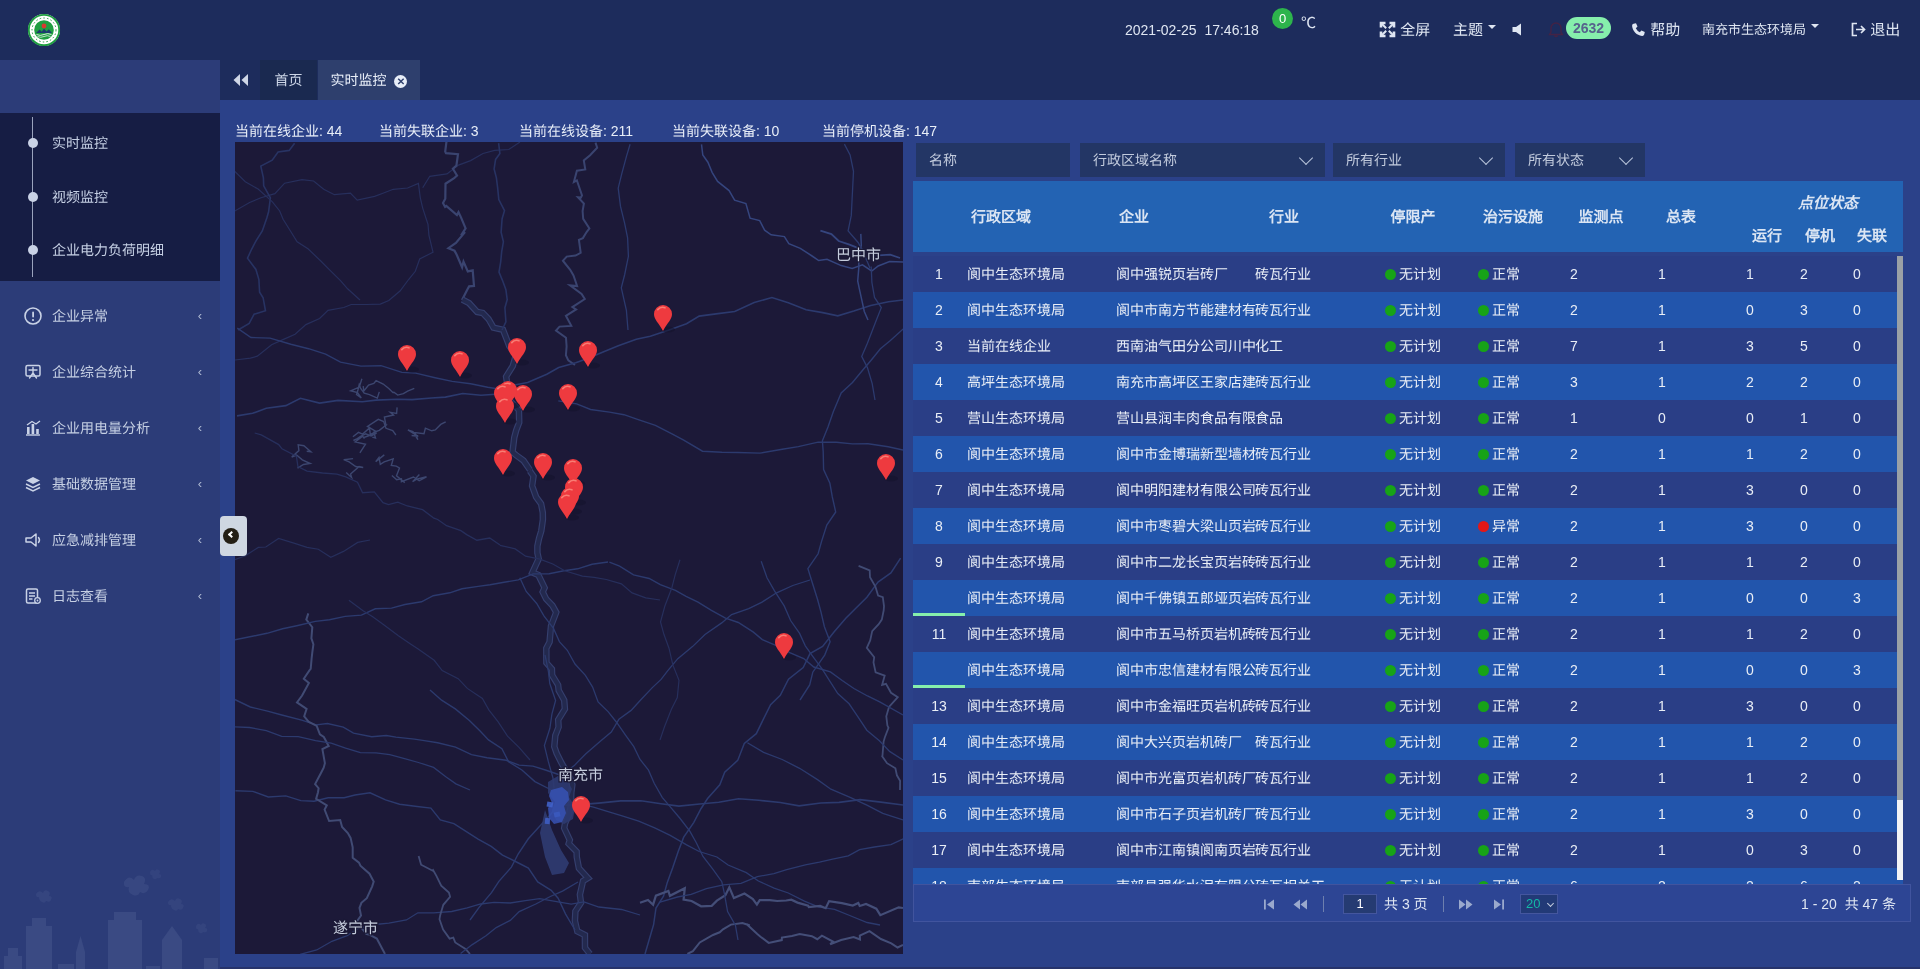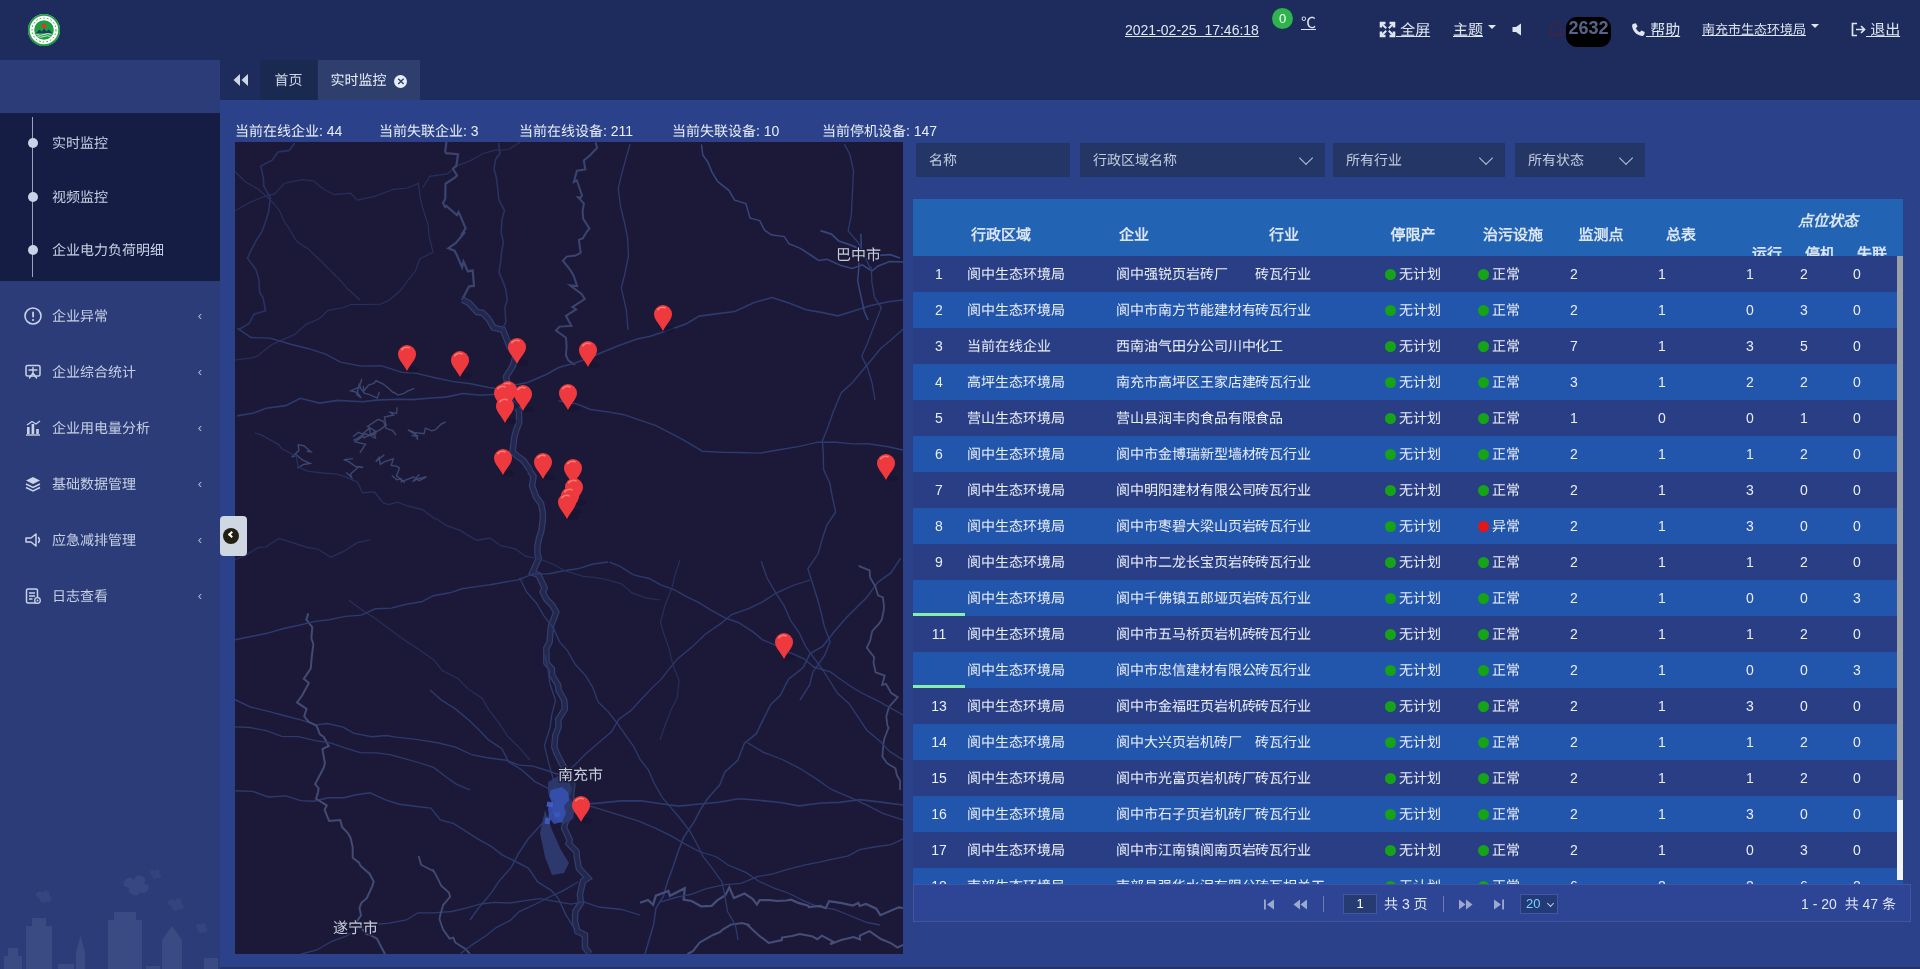--- a/index.html
+++ b/index.html
@@ -5,25 +5,25 @@
 <style>
 * { margin:0; padding:0; box-sizing:border-box; }
 html,body { width:1920px; height:969px; overflow:hidden; font-family:"Liberation Sans", sans-serif; }
 body { background:#2b4189; position:relative; }
 .abs { position:absolute; }
 
 
 .top { position:absolute; left:0; top:0; width:1920px; height:60px; background:#1d2c5c; z-index:30; }
 .top .logo { position:absolute; left:26px; top:12px; }
 .top .title { position:absolute; left:82px; top:0; height:60px; line-height:60px; color:#fff; font-size:24px; font-weight:bold; letter-spacing:1px; }
-.hr-item { position:absolute; top:0; height:60px; line-height:60px; color:#dfe6f2; font-size:15px; white-space:nowrap;text-decoration:underline; }
+.hr-item { position:absolute; top:0; height:60px; line-height:60px; color:#dfe6f2; font-size:15px; white-space:nowrap; }
 .hr-item svg { vertical-align:middle; margin-top:-3px; }
 .caret { display:inline-block; width:0; height:0; border:4px solid transparent; border-top-color:#dfe6f2; margin-left:5px; vertical-align:2px; }
 .temp0 { position:absolute; left:1272px; top:8px; width:21px; height:21px; background:#2db44c; border-radius:50%; color:#fff; font-size:13px; line-height:21px; text-align:center; }
-.badge { position:absolute; left:1566px; top:17px; width:45px; height:30px; background:#000000; border-radius:11px; color:#56638c; font-size:18px; font-weight:bold; line-height:22px; text-align:center; }
+.badge { position:absolute; left:1566px; top:17px; width:45px; height:22px; background:#86efac; border-radius:11px; color:#56638c; font-size:14px; font-weight:bold; line-height:22px; text-align:center; }
 
 
 .side { position:absolute; left:0; top:60px; width:220px; height:909px; background:#2c3c78; z-index:20; }
 .menu-item { position:absolute; left:0; width:220px; height:56px; color:#c5cfe3; font-size:14px; }
 .menu-item .mi-ic { position:absolute; left:23px; top:18px; }
 .menu-item .mi-tx { position:absolute; left:52px; top:0; line-height:56px; }
 .menu-item .mi-ar { position:absolute; right:18px; top:0; line-height:56px; font-size:13px; color:#aeb9d2; font-family:"Liberation Sans",sans-serif; }
 .submenu { position:absolute; left:0; top:53px; width:220px; height:168px; background:#161d44; }
 .submenu .vline { position:absolute; left:32px; top:4px; width:1px; height:160px; background:#9aa3bd; }
 .subitem { position:absolute; left:52px; width:160px; color:#c5cfe3; font-size:14px; line-height:20px; }
@@ -46,21 +46,21 @@
 .mlab { font-size:15px; fill:#c6cddd; font-family:"Liberation Sans",sans-serif; paint-order:stroke; stroke:#1b1936; stroke-width:2.5px; }
 .collapse { position:absolute; left:220px; top:516px; width:27px; height:40px; background:#cfd7e2; border-radius:4px; z-index:25; }
 .collapse .cc { position:absolute; left:3px; top:12px; width:16px; height:16px; border-radius:50%; background:#241f15; }
 .collapse .cv { position:absolute; left:8.5px; top:16px; width:5px; height:5px; border-left:2px solid #fff; border-bottom:2px solid #fff; transform:rotate(45deg); }
 
 
 .fbox { position:absolute; top:143px; height:34px; background:#233665; color:#c2cbdd; font-size:14px; line-height:34px; padding-left:13px; }
 .fsel .sv { position:absolute; right:14px; top:12px; width:10px; height:10px; border-left:1.7px solid #b9c4da; border-bottom:1.7px solid #b9c4da; transform:rotate(-45deg); margin-top:-2px; }
 
 
-.thead { position:absolute; left:913px; top:199px; width:990px; height:71px; background:#2363b3; color:#dbe5f3; font-size:15px; font-weight:bold; }
+.thead { position:absolute; left:913px; top:181px; width:990px; height:71px; background:#2363b3; color:#dbe5f3; font-size:15px; font-weight:bold; }
 .th { position:absolute; transform:translateX(-50%); top:0; line-height:71px; white-space:nowrap; }
 .th2 { position:absolute; transform:translateX(-50%); white-space:nowrap; }
 .tbody { position:absolute; left:913px; top:256px; width:990px; height:628px; overflow:hidden; }
 .tr { position:relative; width:990px; height:36px; color:#e9eef6; font-size:14px; }
 .tr.odd { background:#2a3e86; }
 .tr.even { background:#2255ac; }
 .tr > div { position:absolute; top:0; line-height:36px; white-space:nowrap; }
 .seq { left:0; width:52px; text-align:center; }
 .seq.gray { background:#86efac; color:#222f5e; height:36px;margin-top:33px; }
 .c-org { left:54px; }
@@ -77,21 +77,21 @@
 
 .sb-track { position:absolute; left:1897px; top:256px; width:6px; height:544px; background:#9aa0a6; z-index:5; }
 .sb-thumb { position:absolute; left:1897px; top:800px; width:6px; height:80px; background:#f2f3f5; z-index:6; }
 
 
 .pager { position:absolute; left:913px; top:884px; width:998px; height:38px; background:#2d4594; border:1px solid #41549e; color:#dfe6f2; font-size:14px; z-index:4; }
 .pg { position:absolute; top:0; height:38px; line-height:38px; }
 .pg svg { vertical-align:middle; margin-top:-2px; }
 .pgsep { position:absolute; top:11px; width:1px; height:16px; background:#6d7fae; }
 .pginput { position:absolute; left:429px; top:9px; width:34px; height:20px; background:#253b72; border:1px solid #44569e; color:#fff; text-align:center; line-height:18px; font-size:13px; }
-.pgsel { position:absolute; left:606px; top:9px; width:38px; height:20px; background:#223a77; border:1px solid #44569e; color:#7dd3fc; line-height:18px; font-size:13px; padding-left:5px; }
+.pgsel { position:absolute; left:606px; top:9px; width:38px; height:20px; background:#223a77; border:1px solid #44569e; color:#14b8a6; line-height:18px; font-size:13px; padding-left:5px; }
 .pgsel .sv { position:absolute; right:4px; top:6px; width:5px; height:5px; border-left:1.4px solid #c2cbdd; border-bottom:1.4px solid #c2cbdd; transform:rotate(-45deg); }
 .bottomline { position:absolute; left:220px; top:967px; width:1700px; height:2px; background:#26336b; }
 </style>
 </head>
 <body>
 
 <div class="top">
   <div class="logo"><svg width="36" height="36" viewBox="0 0 36 36" style="">
         <circle cx="18" cy="18" r="16" fill="#fff"></circle>
 <circle cx="18" cy="18" r="15.2" fill="none" stroke="#1f9e41" stroke-width="1.8"></circle>

